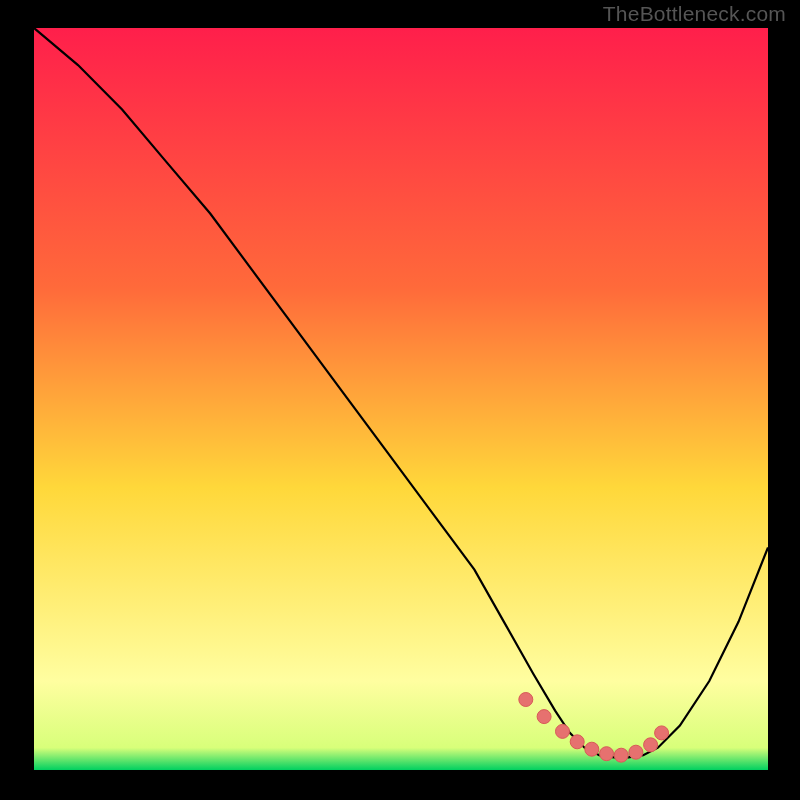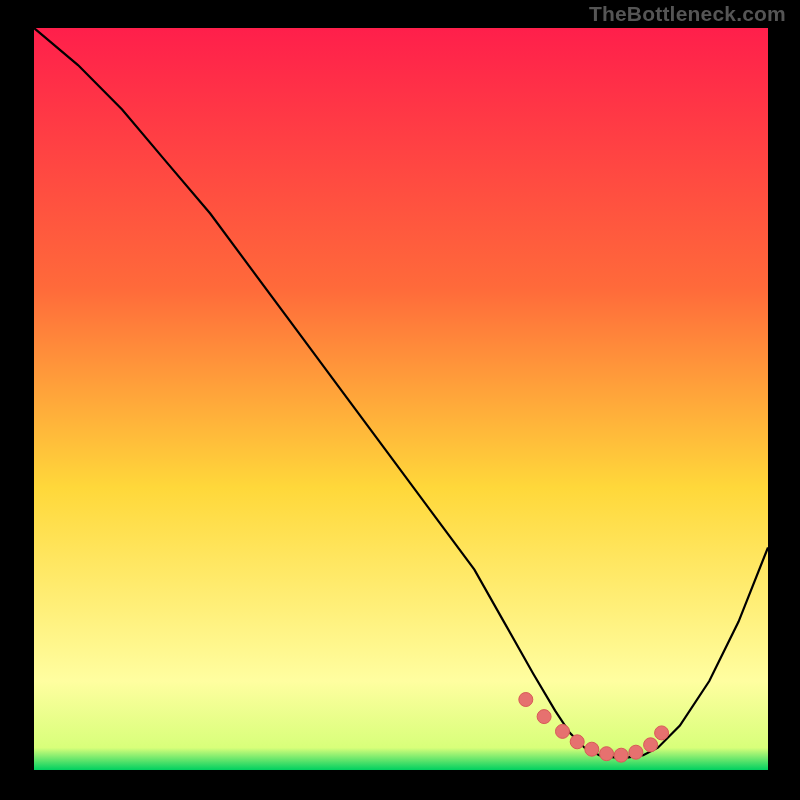--- a/index.html
+++ b/index.html
@@ -16,21 +16,21 @@
     width: 800px;
     height: 800px;
     background: #000;
   }
   .watermark {
     position: absolute;
     top: 2px;
     right: 14px;
     color: #555;
     font-size: 21px;
-    font-weight: 700;
+    font-weight: 400;
     letter-spacing: 0.2px;
   }
   .plot {
     position: absolute;
     left: 34px;
     top: 28px;
     width: 734px;
     height: 742px;
   }
   .plot svg {

